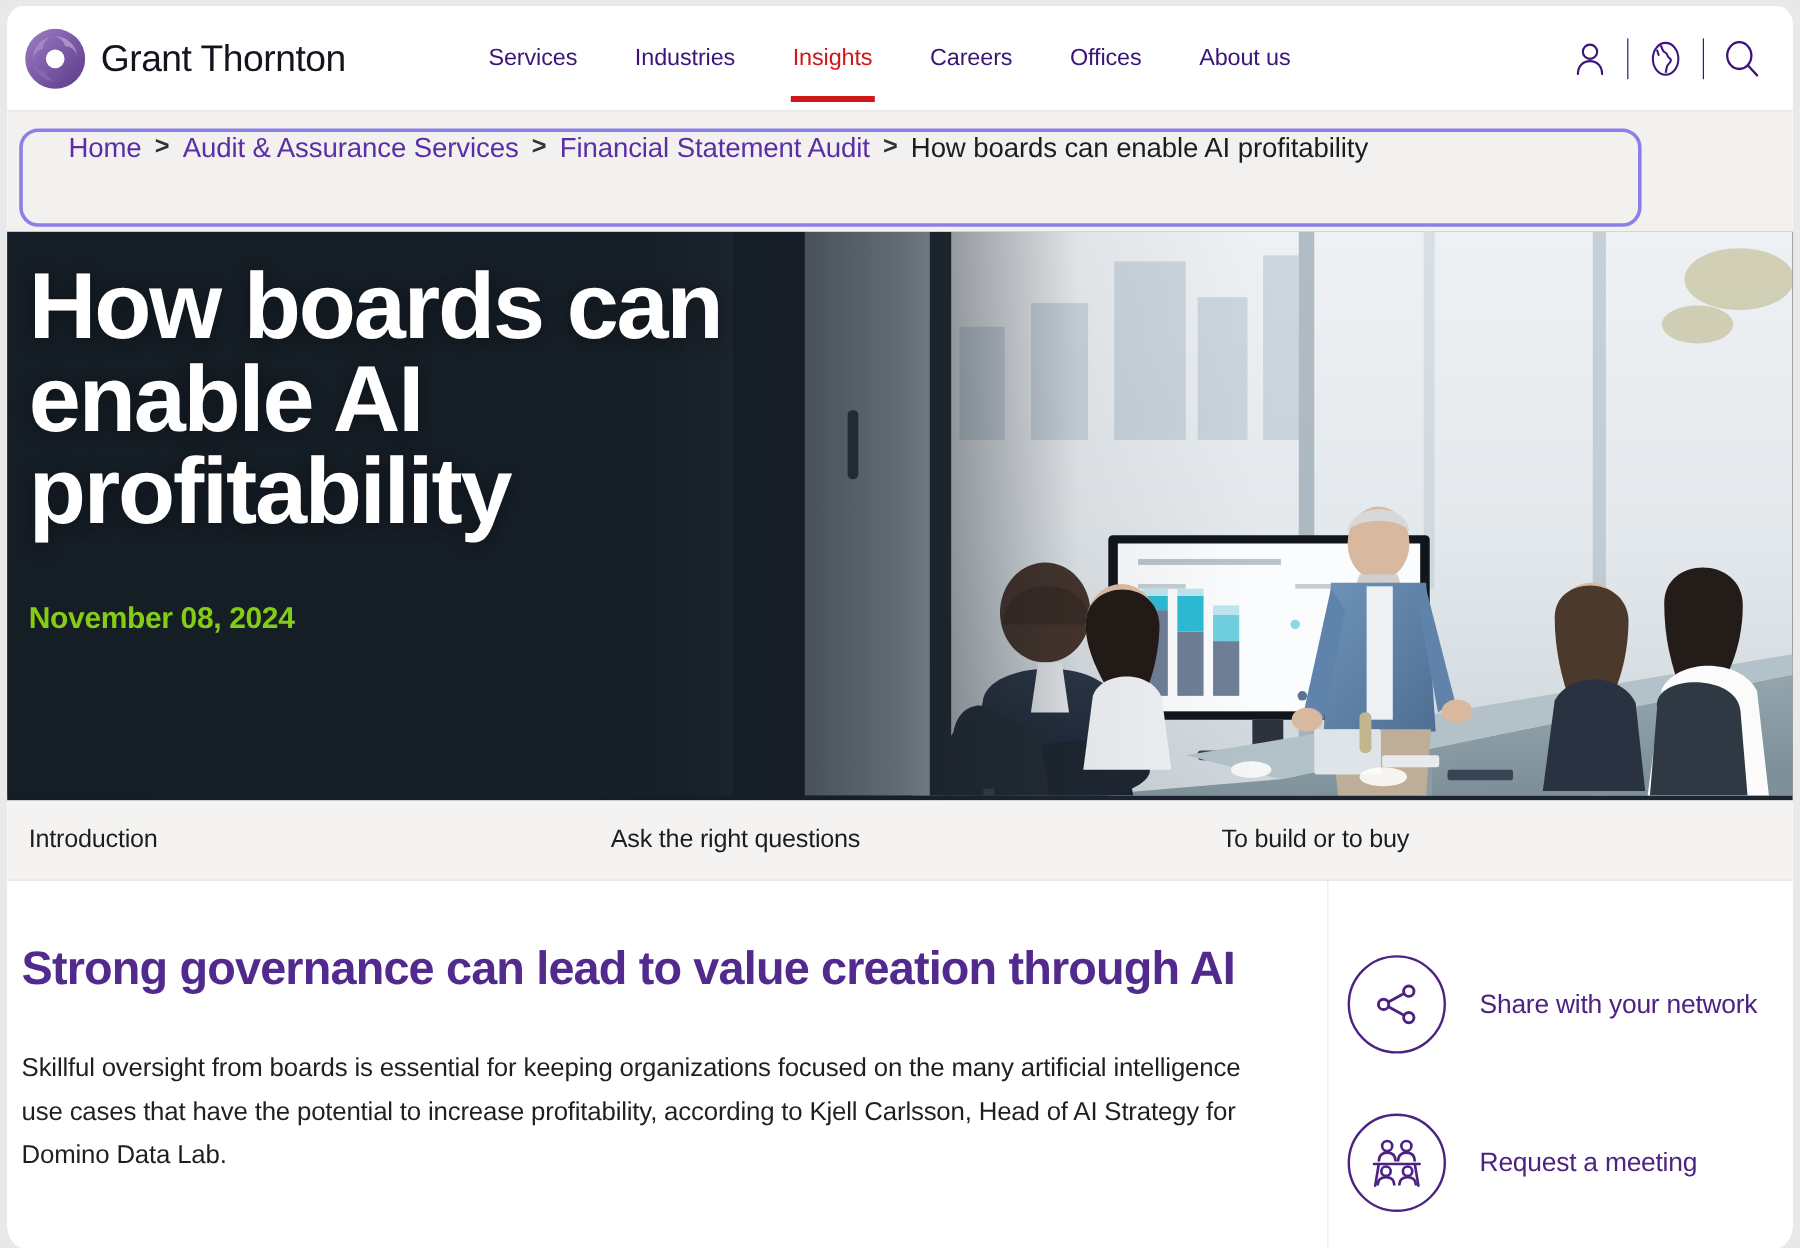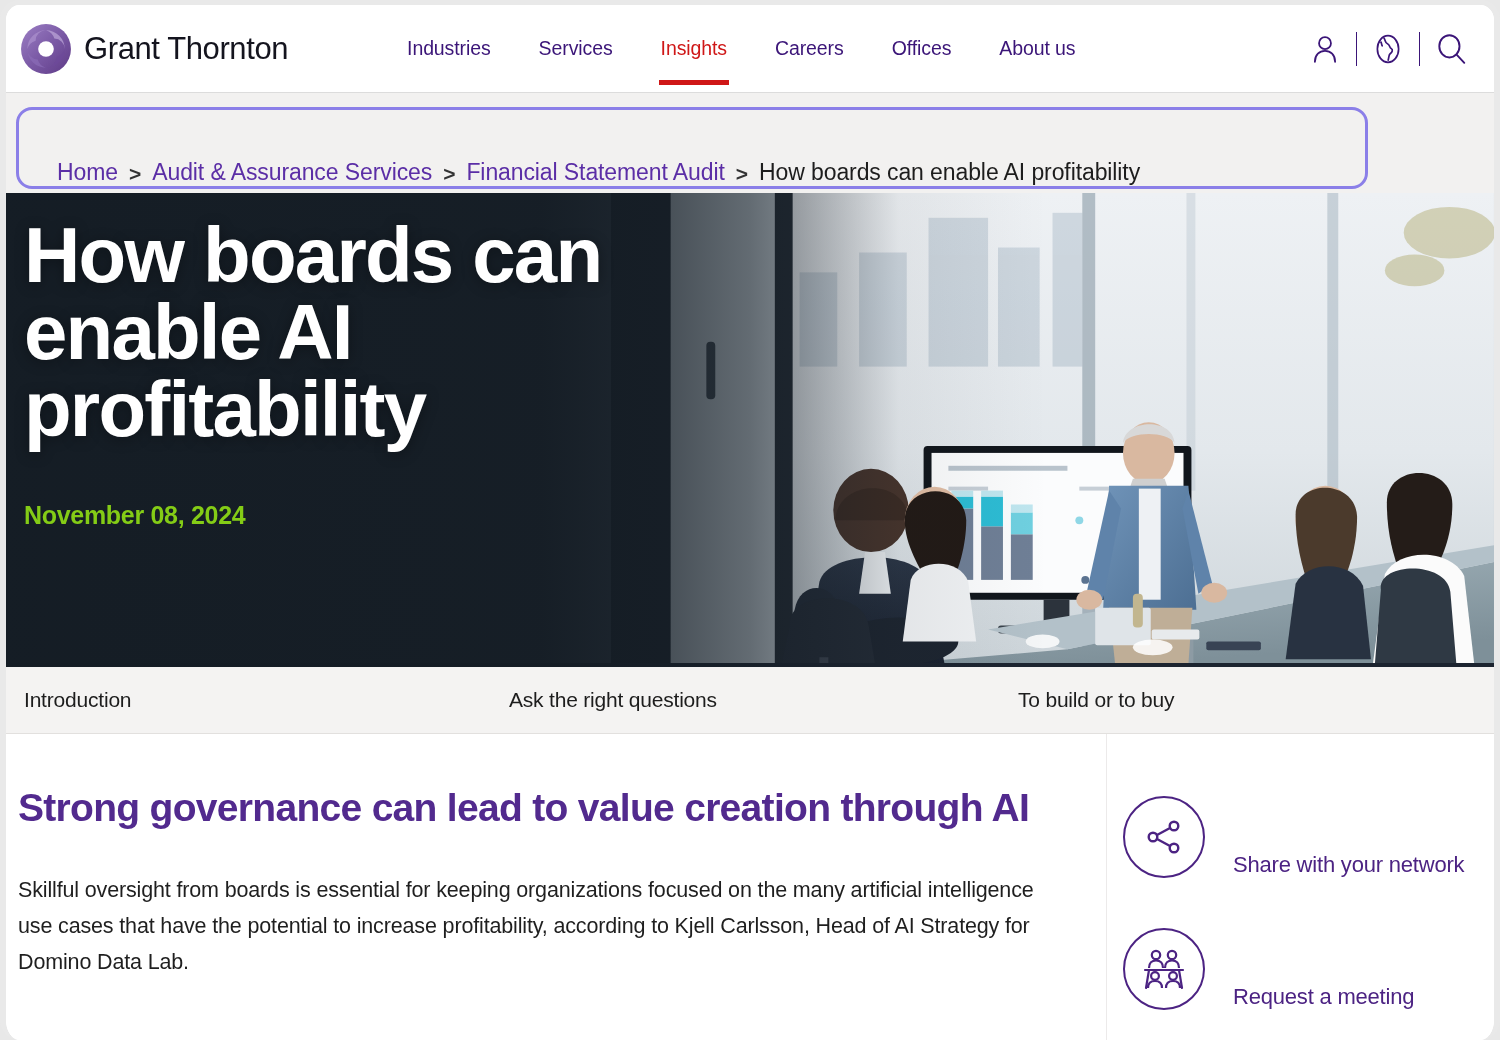--- a/index.html
+++ b/index.html
@@ -103,21 +103,21 @@
     position: absolute;
     left: 10px;
     top: 14px;
     width: 1352px;
     height: 82px;
     border: 3px solid #8b7fe8;
     border-radius: 16px;
     background: #f2f1f0;
     box-sizing: border-box;
     display: flex;
-    align-items: flex-end;
+    align-items: flex-start;
     padding-left: 38px;
     gap: 0px;
   }
   .crumb-link {
     font-size: 23px;
     color: #5b2ea6;
     cursor: pointer;
     white-space: nowrap;
     letter-spacing: -0.1px;
   }
@@ -225,21 +225,21 @@
   }
 
   
   .side {
     flex: 1;
     padding-top: 62px;
     border-left: 1px solid #eceaea;
   }
   .side-action {
     display: flex;
-    align-items: flex-end;
+    align-items: center;
     gap: 28px;
     margin-left: 16px;
     margin-bottom: 50px;
     cursor: pointer;
   }
   .side-circle {
     width: 82px; height: 82px;
     border: 2.5px solid #4c2383;
     border-radius: 50%;
     display: flex;
@@ -275,22 +275,22 @@
         <path d="M50 14 A36 36 0 0 1 86 50 A20 20 0 0 0 66 30 A24 24 0 0 0 50 14 Z" fill="#b9a3d6" opacity="0.75"></path>
         <path d="M86 50 A36 36 0 0 1 50 86 A20 20 0 0 0 70 66 A24 24 0 0 0 86 50 Z" fill="#6d4a99" opacity="0.75"></path>
         <path d="M50 86 A36 36 0 0 1 14 50 A20 20 0 0 0 34 70 A24 24 0 0 0 50 86 Z" fill="#8a6bb5" opacity="0.75"></path>
         <path d="M14 50 A36 36 0 0 1 50 14 A20 20 0 0 0 30 34 A24 24 0 0 0 14 50 Z" fill="#a98fcc" opacity="0.75"></path>
         <circle cx="50" cy="50" r="15" fill="#ffffff"></circle>
       </svg>
       <div class="brand-name">Grant Thornton</div>
     </div>
 
     <nav class="mainnav">
+      <div class="nav-item">Services</div>
       <div class="nav-item">Industries</div>
-      <div class="nav-item">Services</div>
       <div class="nav-item active">Insights</div>
       <div class="nav-item">Careers</div>
       <div class="nav-item">Offices</div>
       <div class="nav-item">About us</div>
     </nav>
 
     <div class="nav-tools">
       <svg class="tool-icon" viewBox="0 0 32 32" fill="none" stroke="#3b1578" stroke-width="1.7">
         <circle cx="16" cy="10.5" r="5.6"></circle>
         <path d="M6.5 28 C6.5 21.4 10.8 17.8 16 17.8 C21.2 17.8 25.5 21.4 25.5 28" stroke-linecap="round"></path>

